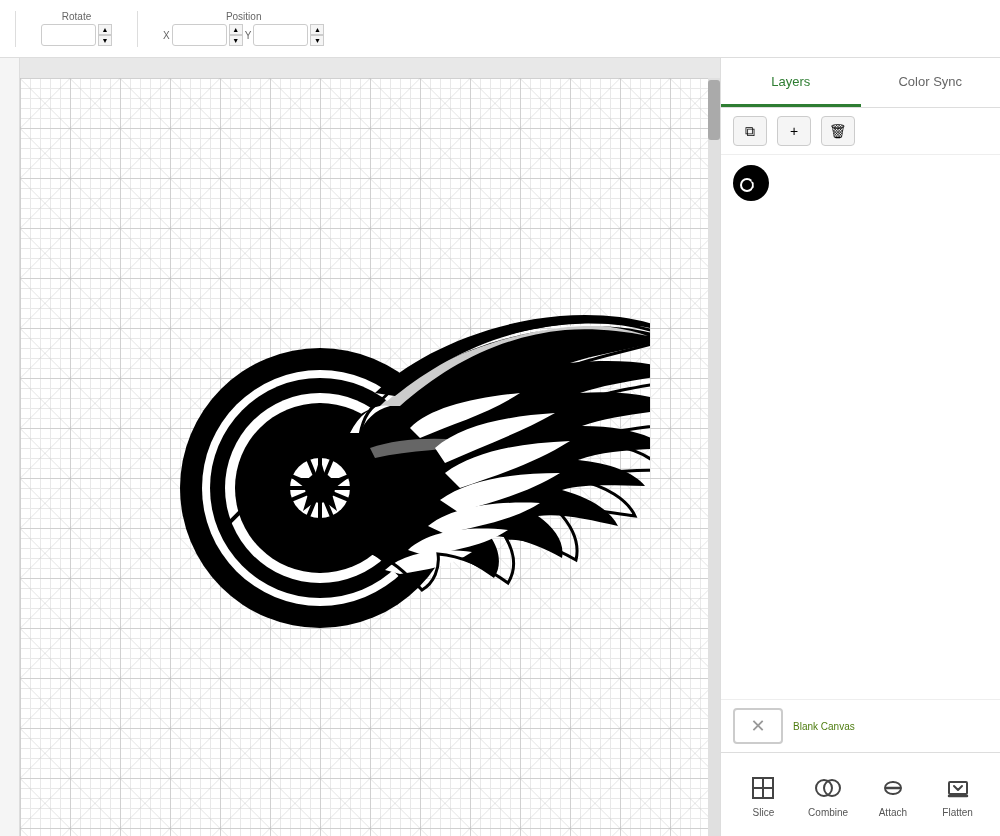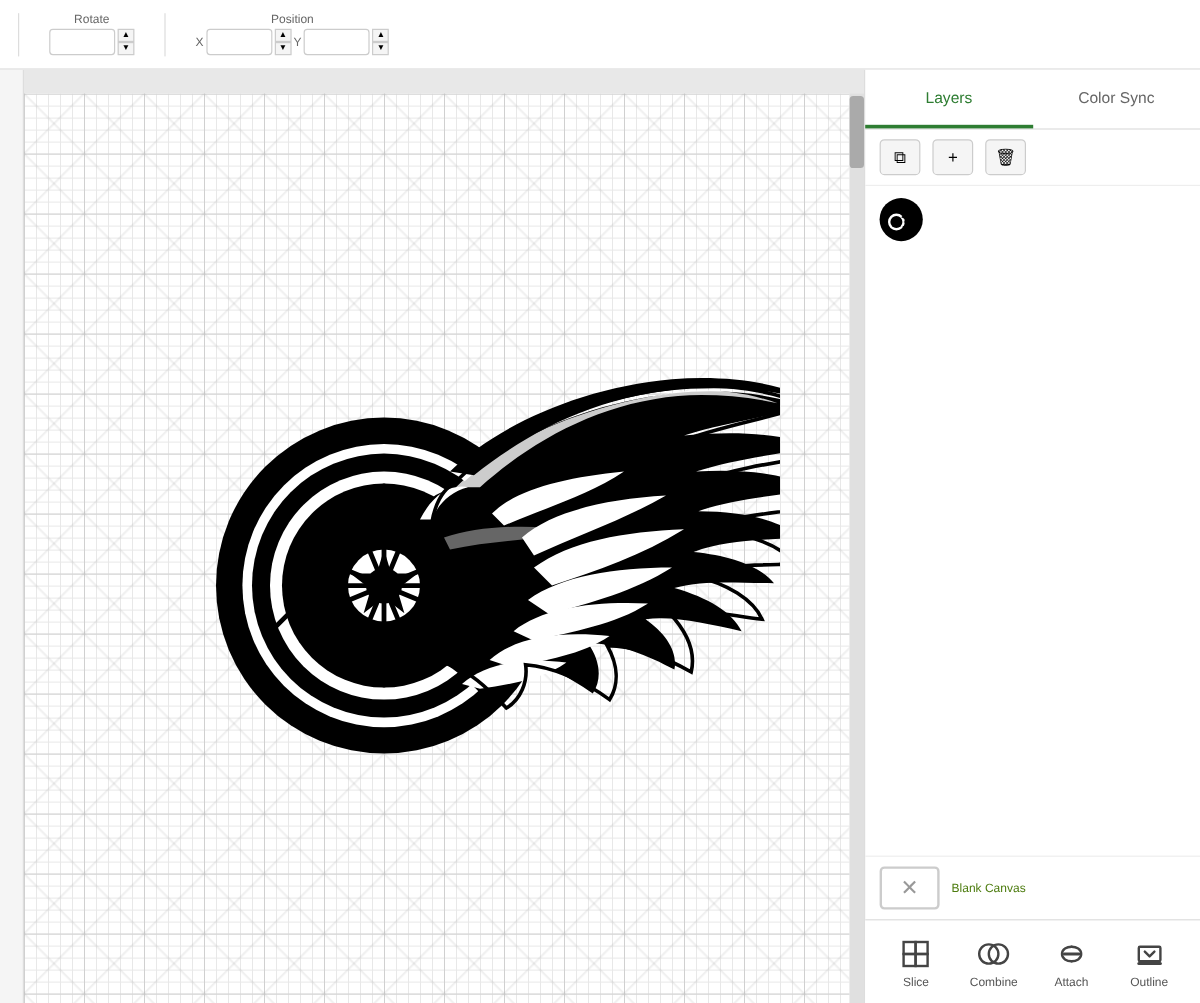--- a/index.html
+++ b/index.html
@@ -236,21 +236,21 @@
       font-weight: 600;
       color: #222;
     }
     .layer-type {
       font-size: 11px;
       color: #666;
     }
 
     
     .bottom-panel {
-      height: 70px;
+      height: 84px;
       background: #fff;
       border-top: 1px solid #ddd;
       display: flex;
       align-items: center;
       justify-content: space-around;
       padding: 0 10px;
     }
     .bottom-btn {
       display: flex;
       flex-direction: column;
@@ -551,19 +551,19 @@
         <span class="bottom-btn-label">Attach</span>
       </div>
       <div class="bottom-btn">
         <div class="bottom-btn-icon">
           <svg width="28" height="28" viewBox="0 0 28 28">
             <rect x="5" y="8" width="18" height="12" fill="none" stroke="#444" stroke-width="2" rx="1"></rect>
             <line x1="5" y1="22" x2="23" y2="22" stroke="#444" stroke-width="2.5" stroke-linecap="round"></line>
             <path d="M10,12 L14,16 L18,12" fill="none" stroke="#444" stroke-width="2" stroke-linecap="round" stroke-linejoin="round"></path>
           </svg>
         </div>
-        <span class="bottom-btn-label">Outline</span>
+        <span class="bottom-btn-label">Flatten</span>
       </div>
     </div>
 
   </div>
 
 </div>
 
 </body></html>

